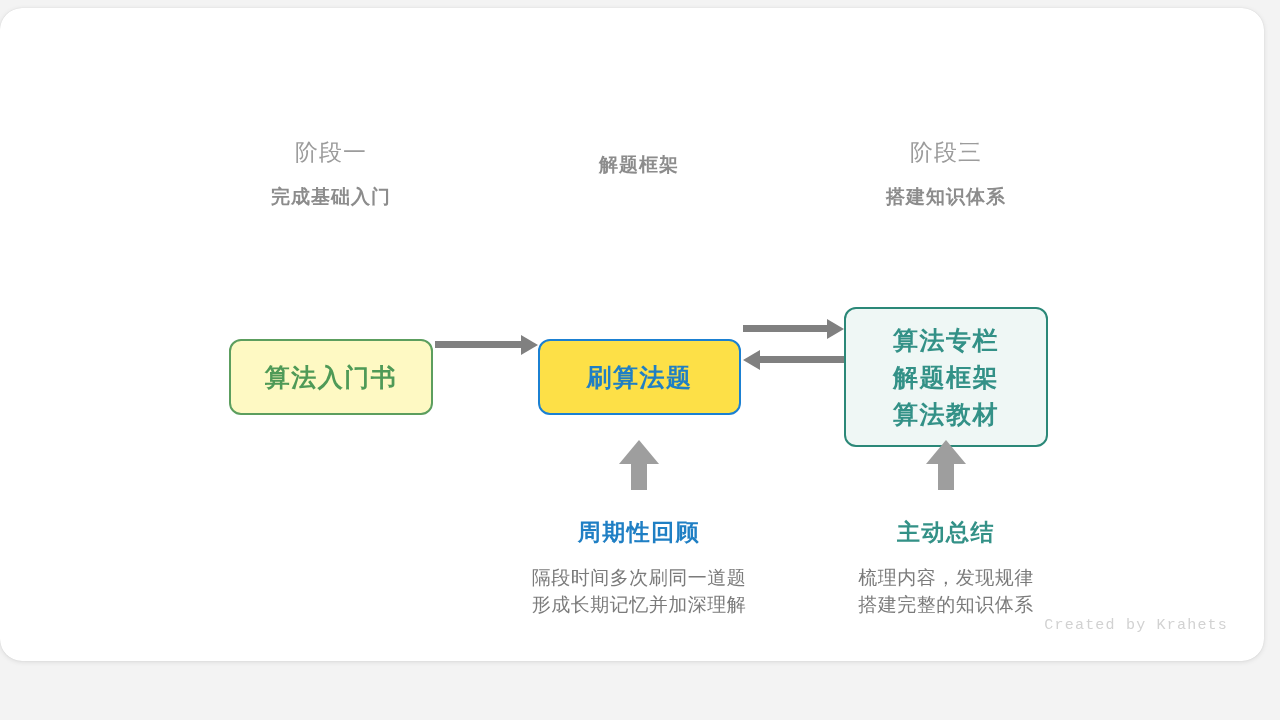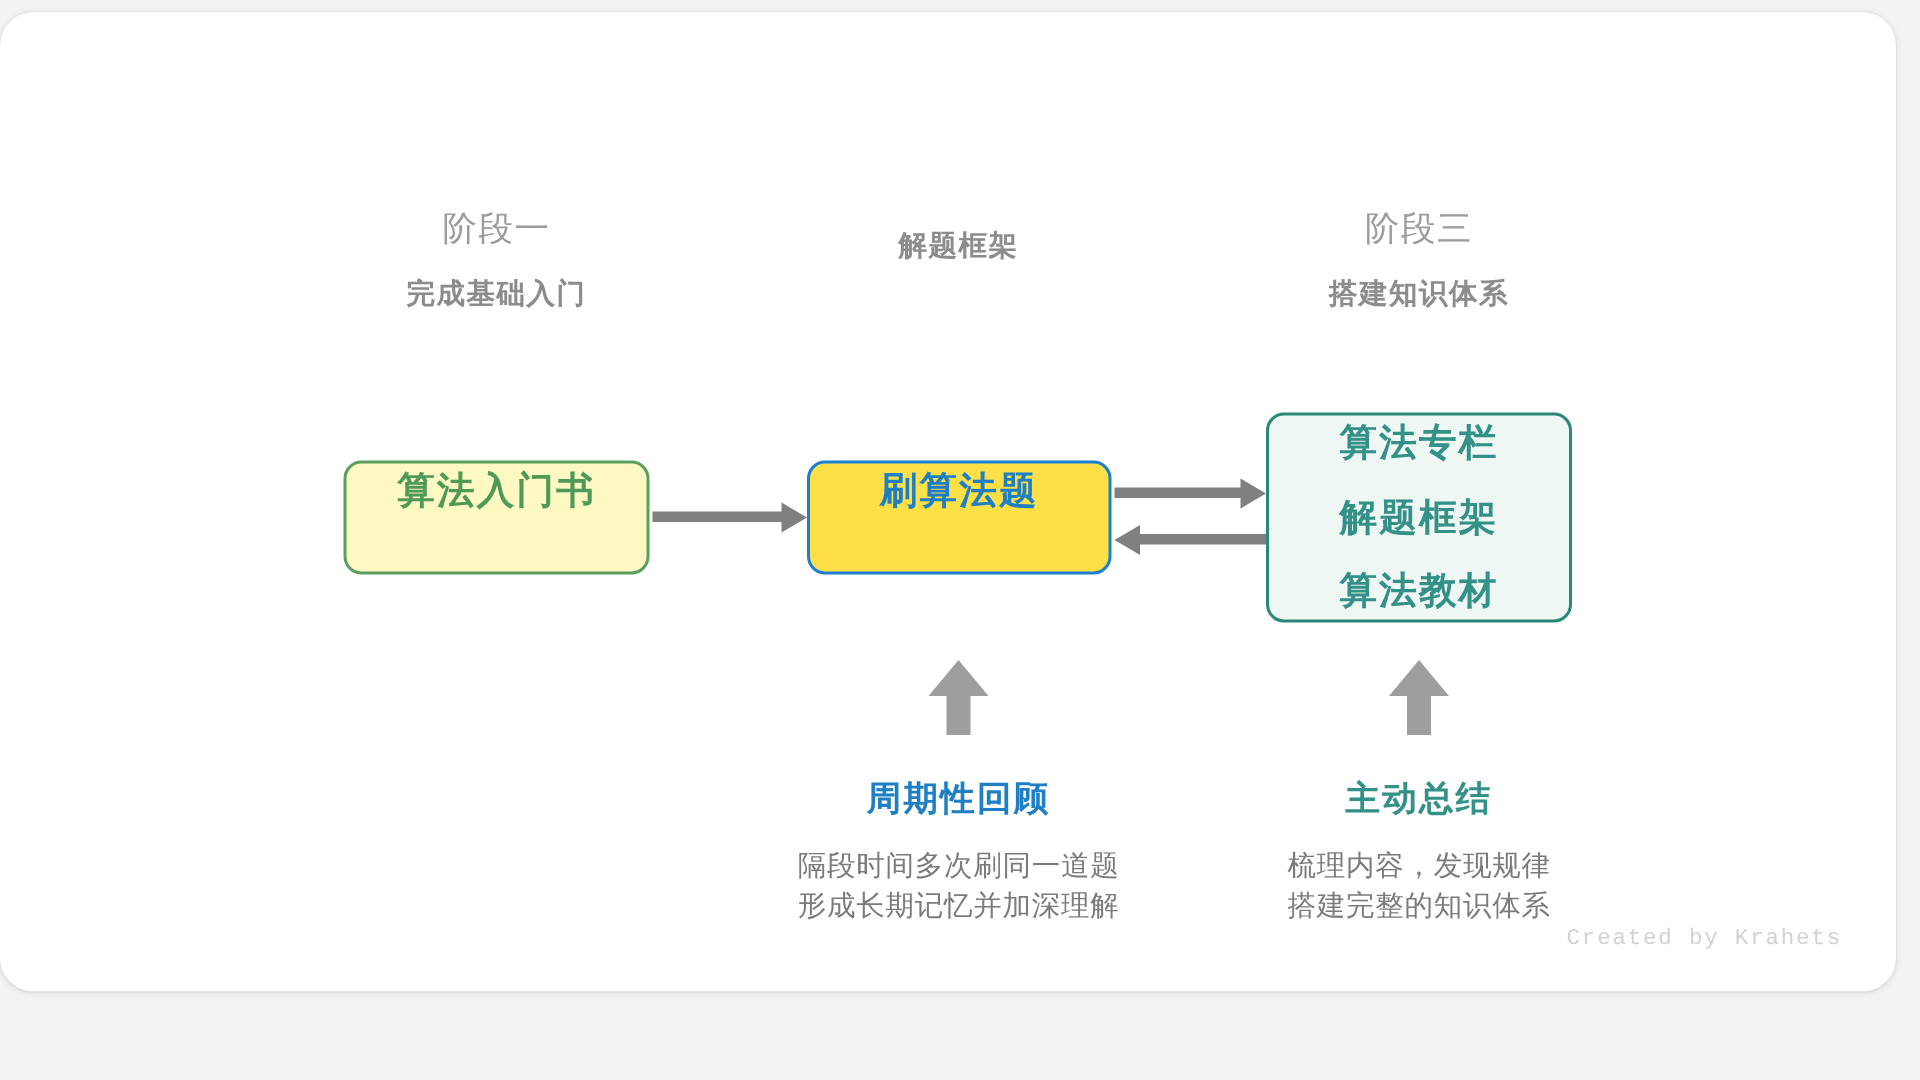--- a/index.html
+++ b/index.html
@@ -58,21 +58,22 @@
   
   .node {
     position: absolute;
     box-sizing: border-box;
     border-radius: 12px;
     border-width: 2.5px;
     border-style: solid;
     display: flex;
     flex-direction: column;
     align-items: center;
-    justify-content: space-between;
+    justify-content: center;
+    margin-top: 32px;
   }
   .node-line {
     font-size: 25px;
     font-weight: bold;
     letter-spacing: 1.5px;
     line-height: 37px;
     white-space: nowrap;
   }
   #node-book {
     left: 229px; top: 299px; width: 204px; height: 76px;

